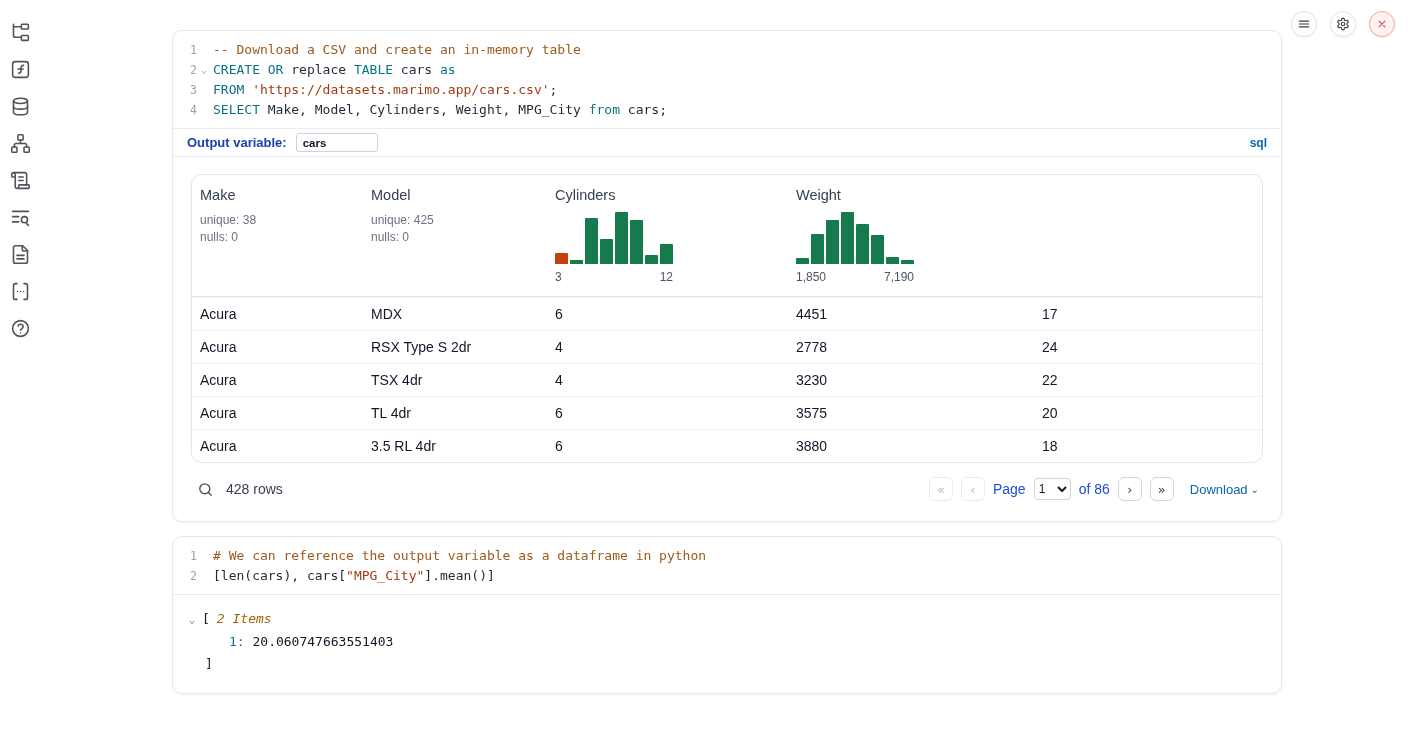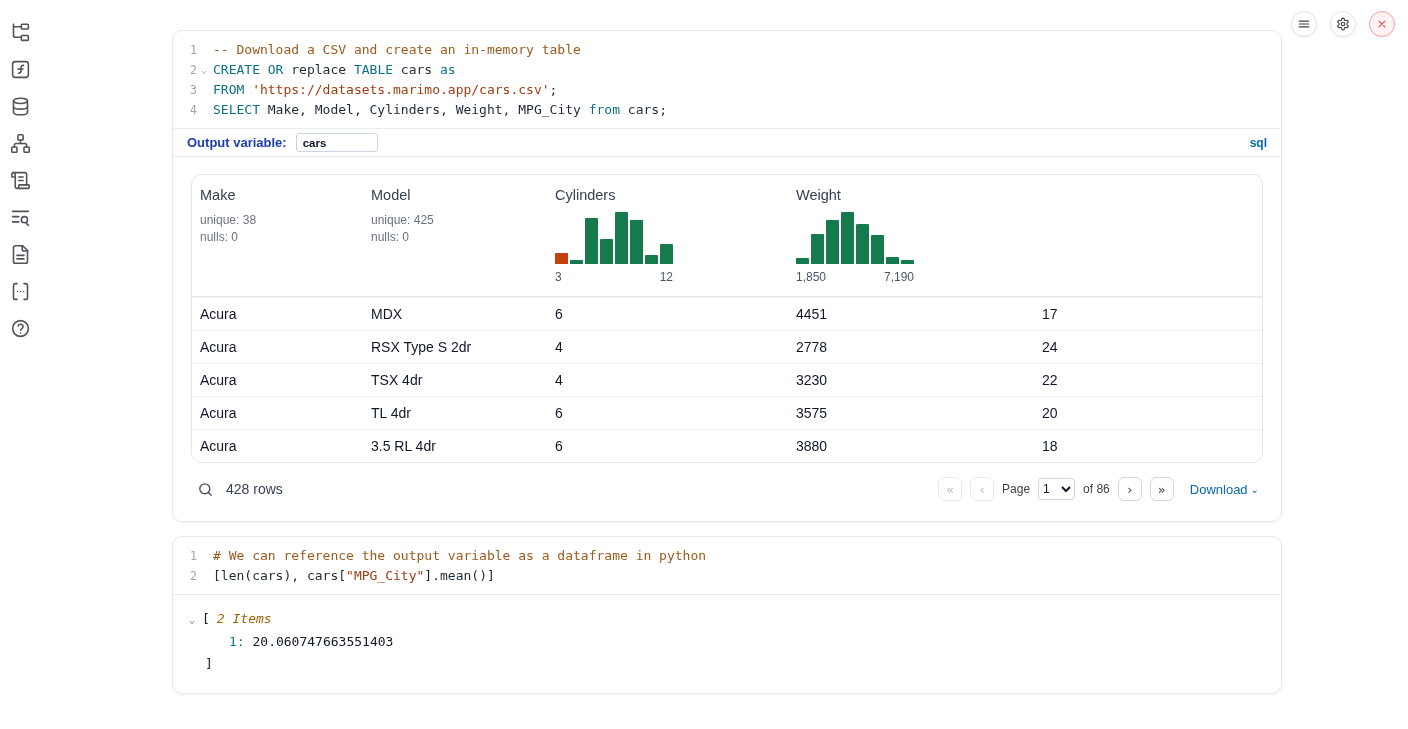--- a/index.html
+++ b/index.html
@@ -56,21 +56,21 @@
   .t-cell { padding-left:8px; overflow:hidden; white-space:nowrap; }
 
   
   .table-footer { display:flex; align-items:center; padding:14px 4px 14px 6px; }
   .search-btn { color:#4b5563; display:flex; align-items:center; cursor:pointer; }
   .row-count { margin-left:12px; font-size:14px; color:#374151; }
   .pager { margin-left:auto; display:flex; align-items:center; gap:8px; }
   .pg-btn { width:24px; height:24px; border:1px solid #d1d5db; border-radius:6px; background:#fff; color:#374151;
     font-size:13px; line-height:1; display:flex; align-items:center; justify-content:center; cursor:pointer; font-family:"DejaVu Sans", sans-serif; }
   .pg-btn.pg-disabled { border-color:#e7eaee; color:#b3bac4; }
-  .pg-label { font-size:12px; color:#404040; }
+  .pg-label { font-size:14px; color:#1d4ed8; }
   .pg-select { height:22px; min-width:37px; border:1px solid #d1d5db; border-radius:4px; font-size:12px; color:#111827; background:#fff; }
   .download { display:flex; align-items:center; gap:3px; color:#0968ac; font-size:13px; cursor:pointer; margin-left:8px; }
   .download .chev { font-size:10px; color:#0968ac; }
 
   
   .result-area { border-top:1px solid #e8ecf0; padding:13px 16px 18px; font-family:"DejaVu Sans Mono", monospace; font-size:13px; line-height:22px; color:#111827; }
   .tree-line { display:flex; align-items:baseline; gap:7px; }
   .tree-chevron { color:#6b7280; font-size:10px; cursor:pointer; }
   .items-label { color:#a16207; font-style:italic; }
   .tree-entry { padding-left:40px; }

